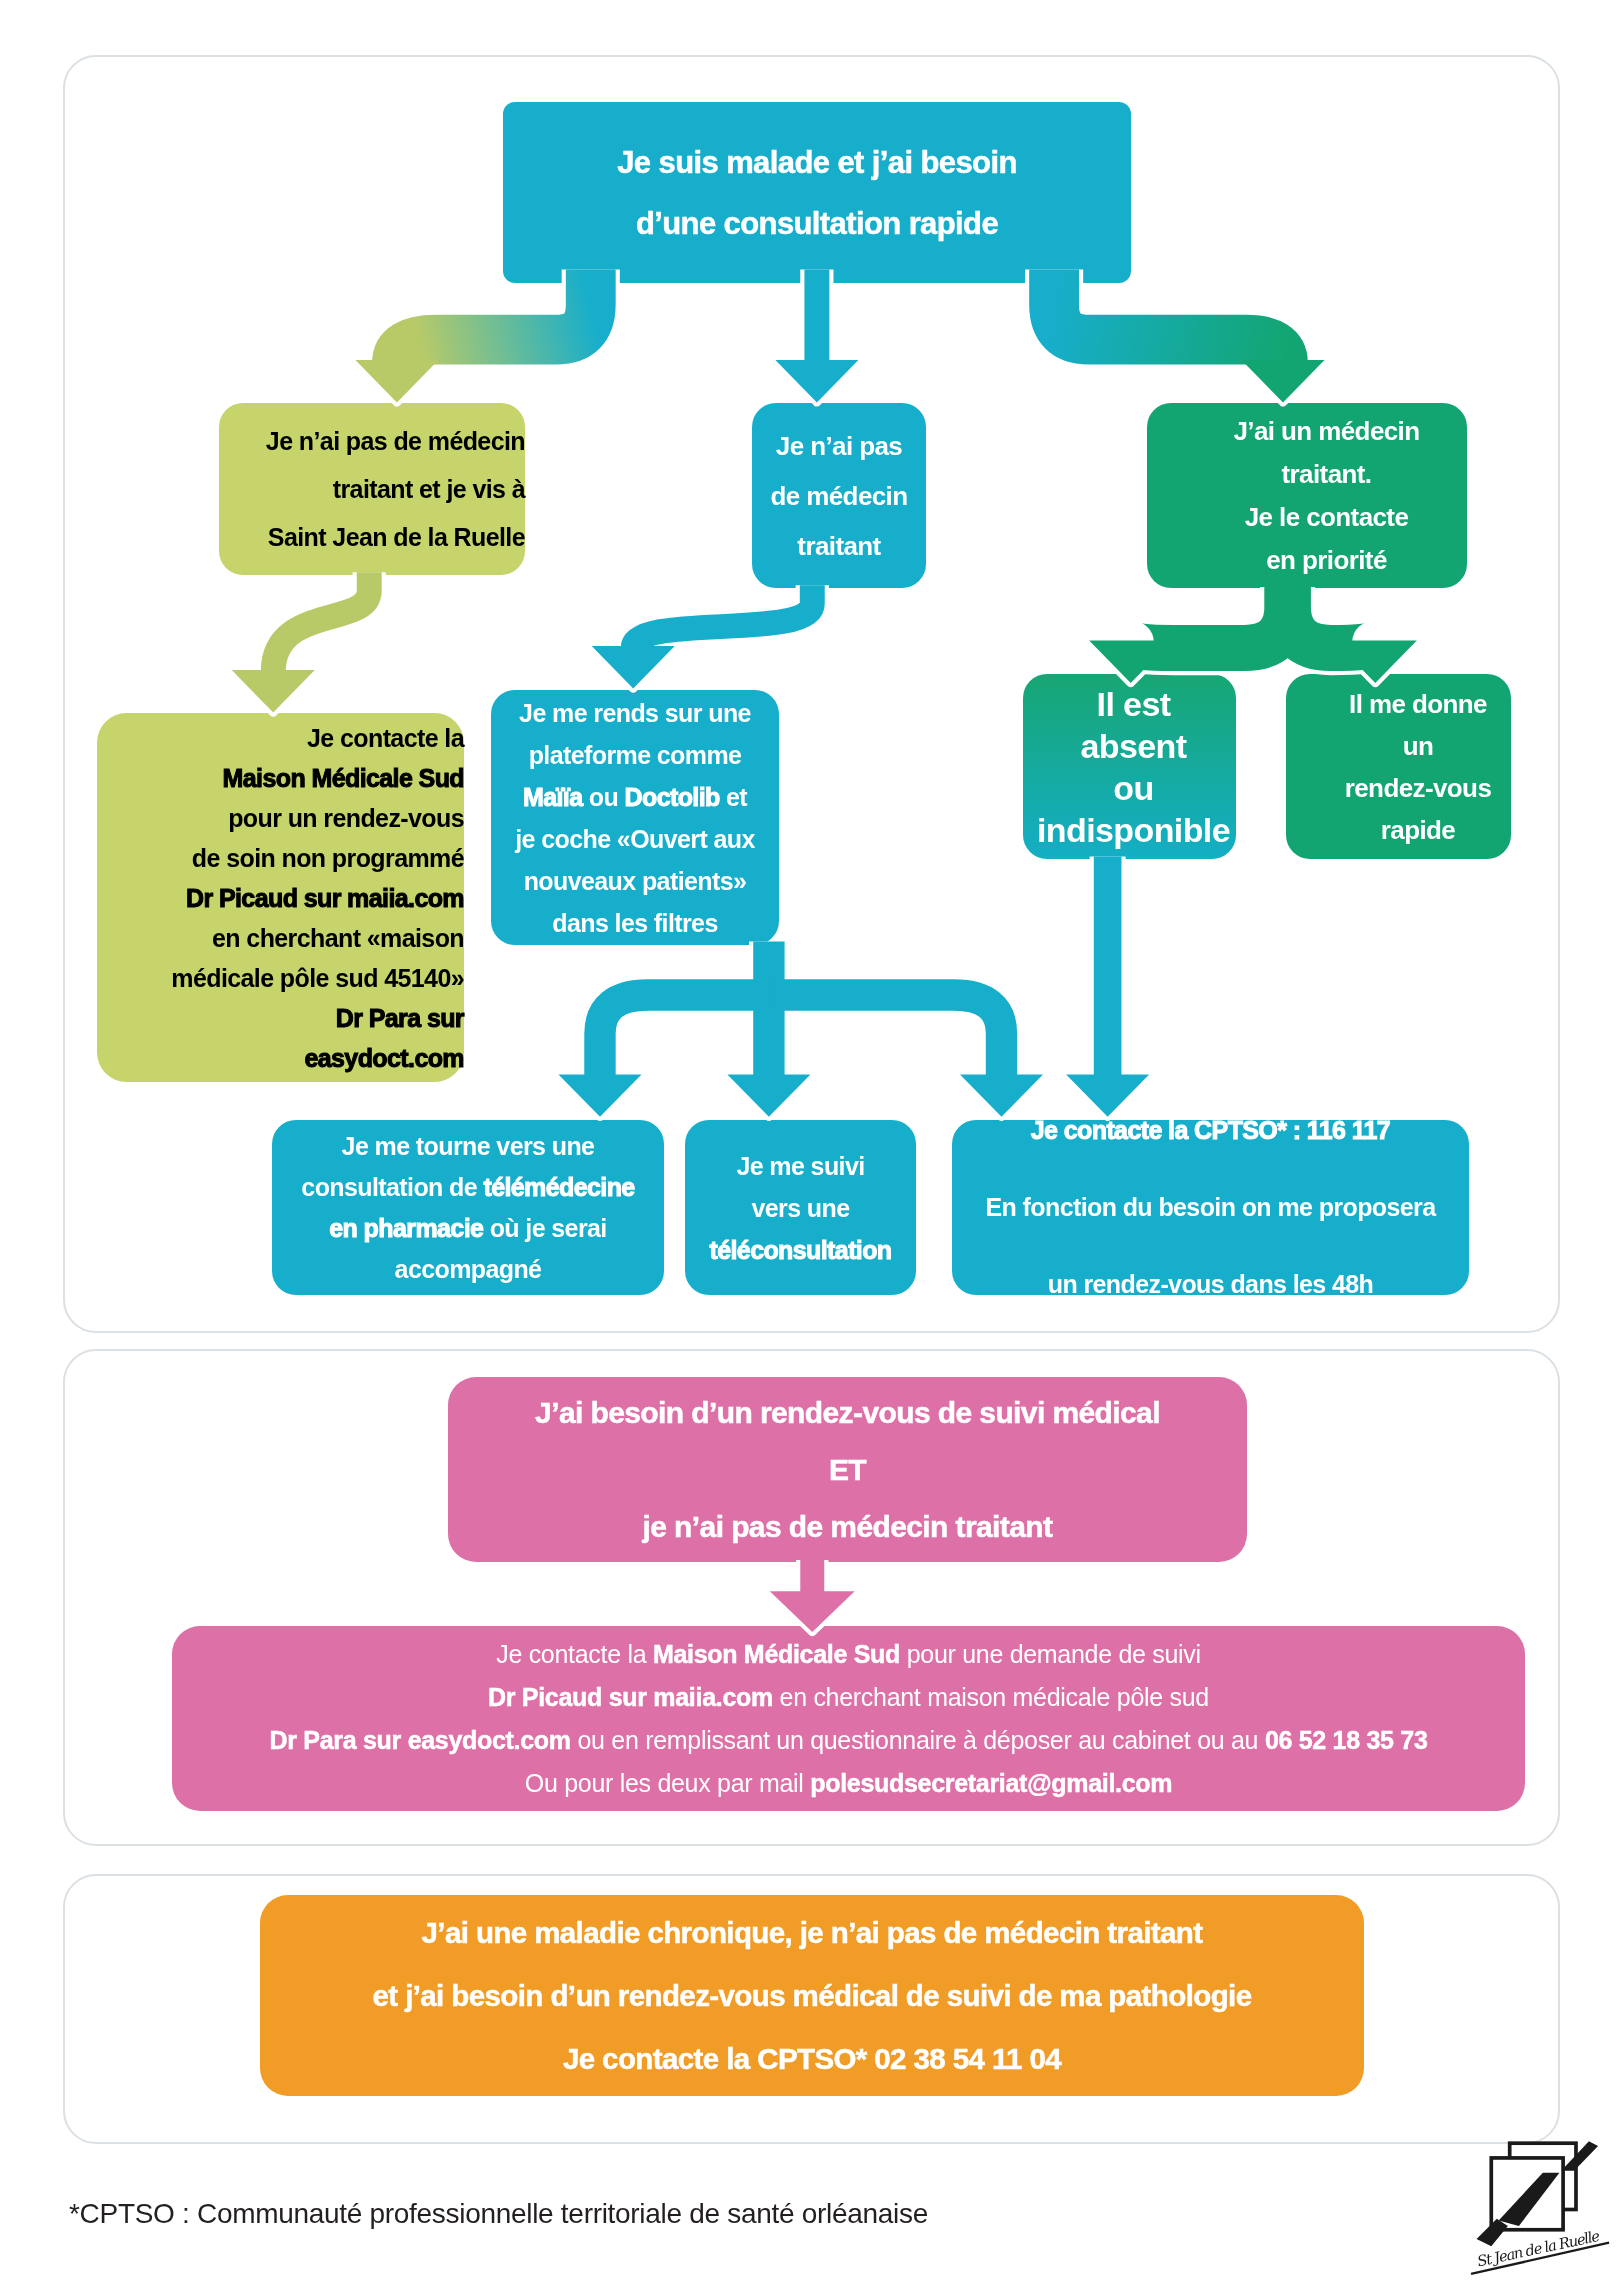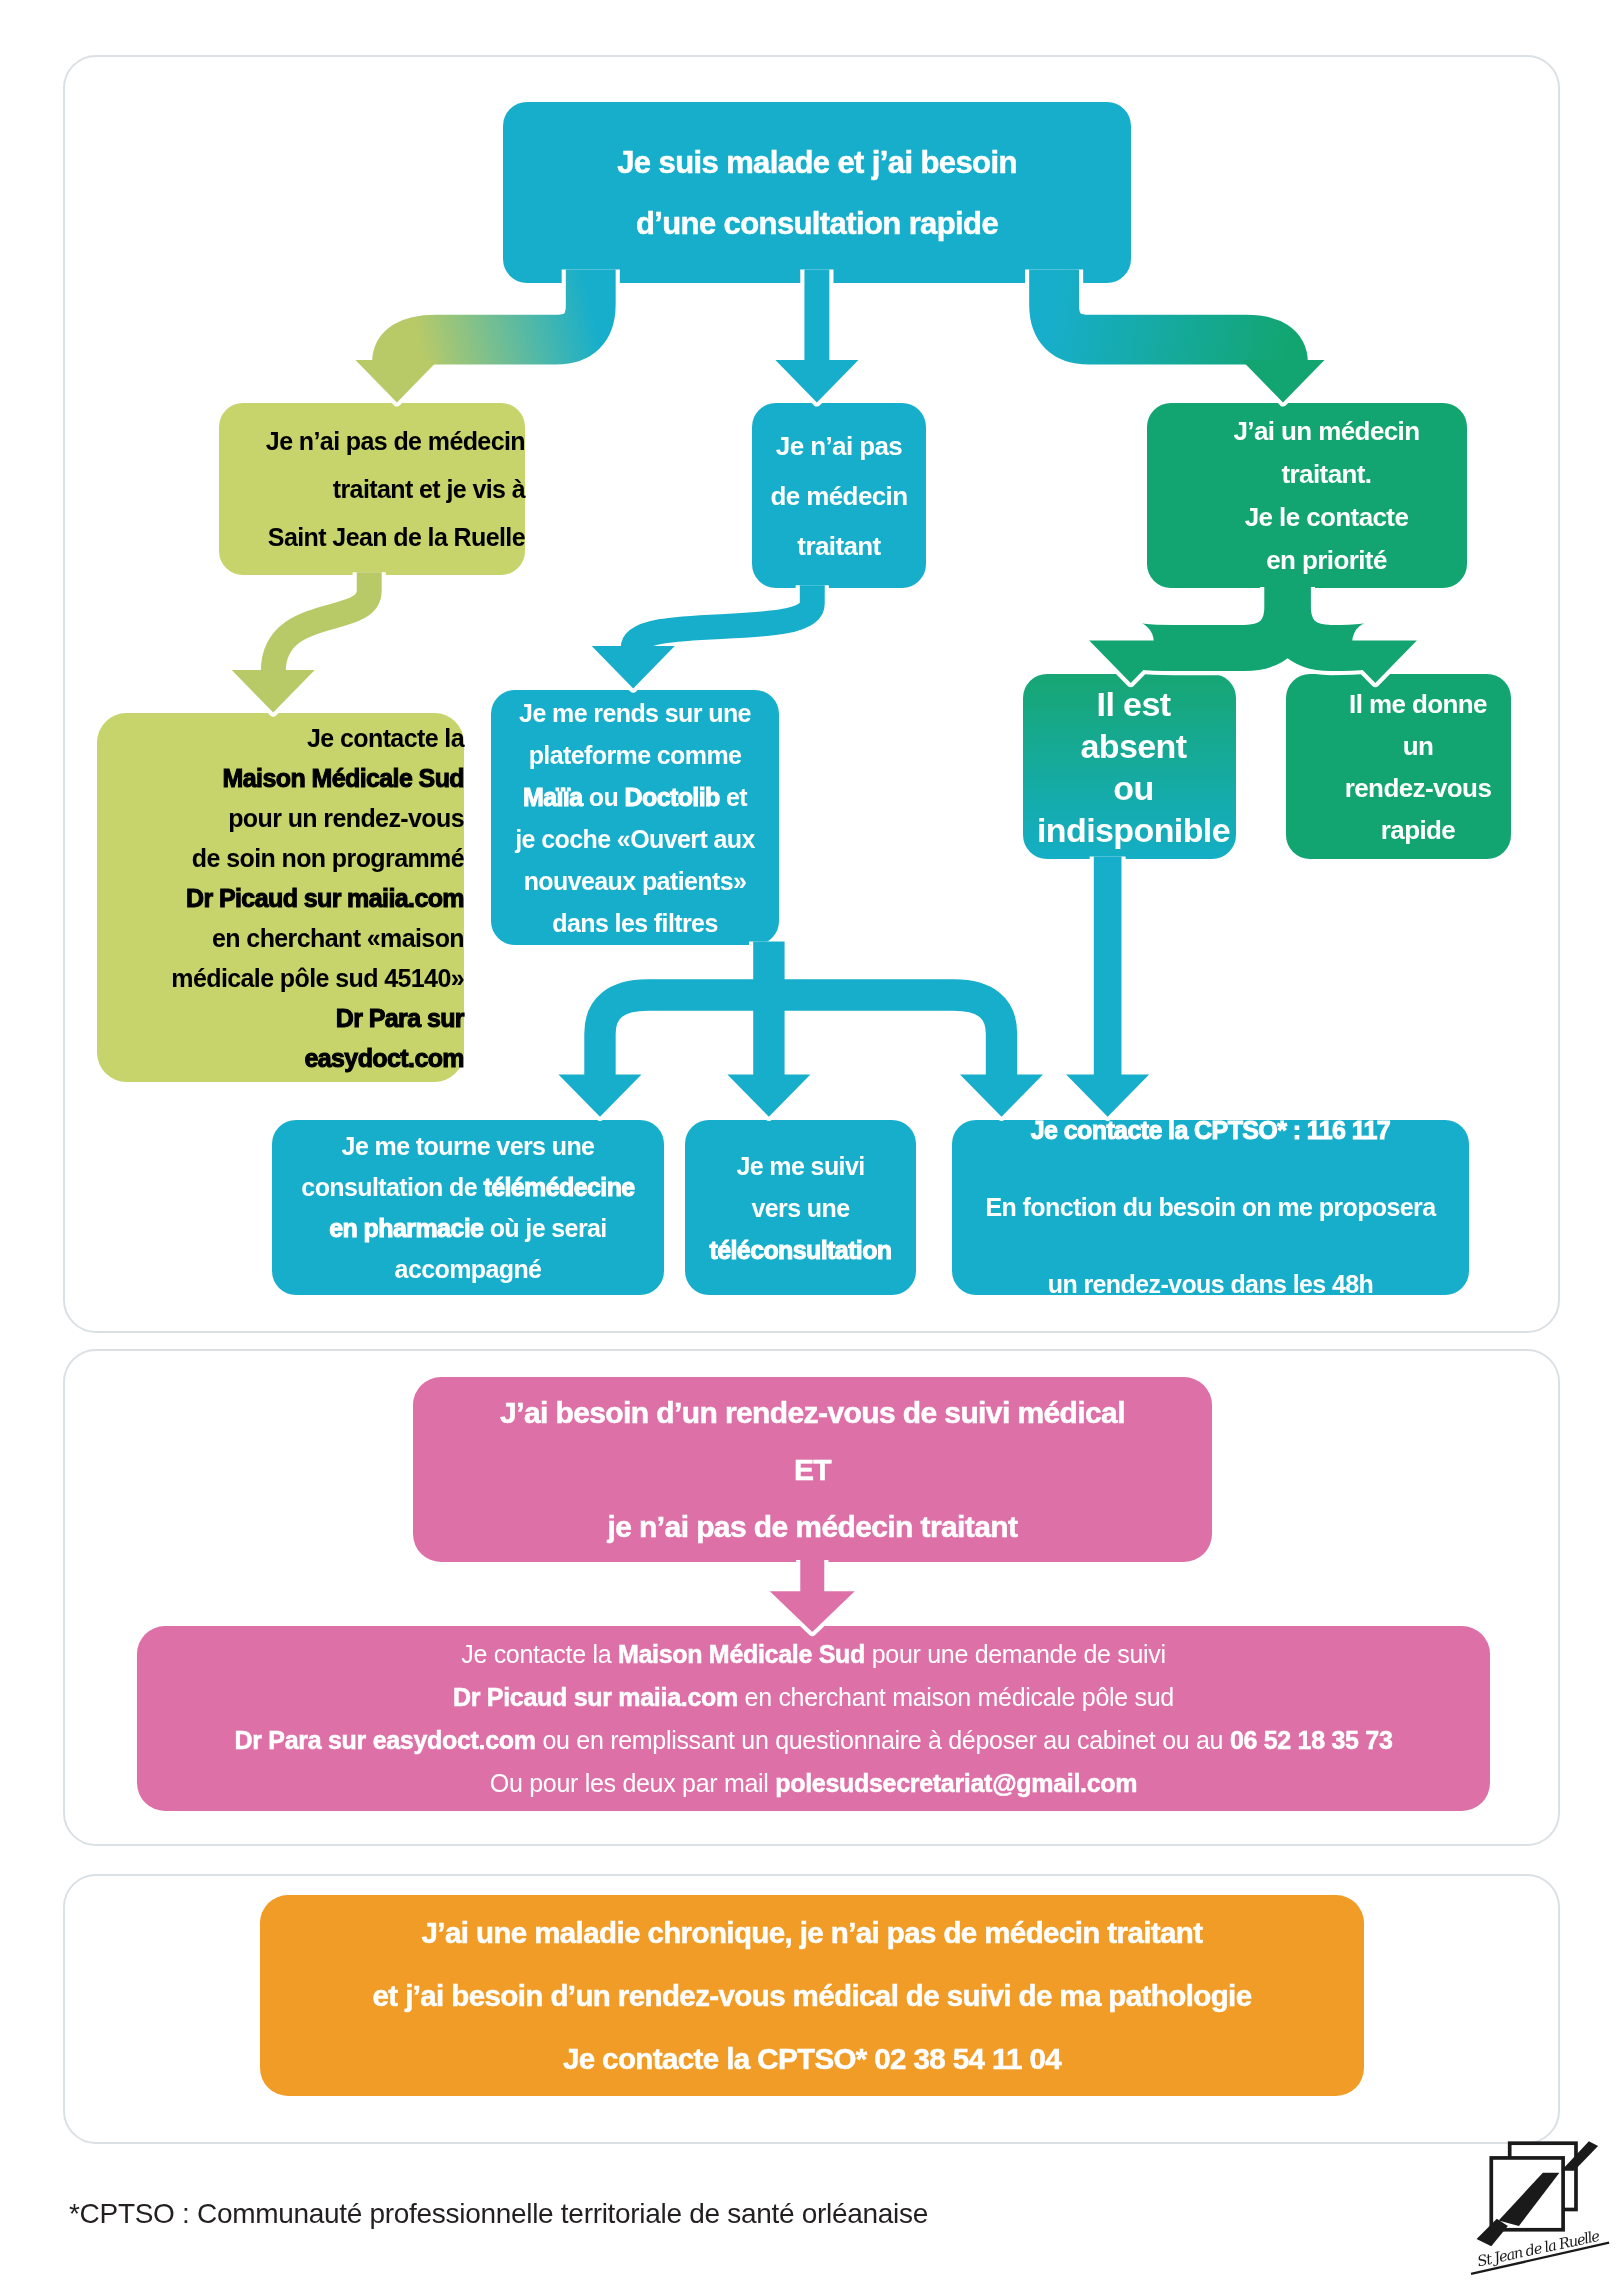--- a/index.html
+++ b/index.html
@@ -15,24 +15,24 @@
   .ln{white-space:nowrap;}
   .xb{-webkit-text-stroke:1px currentColor;}
   .hv .ln{-webkit-text-stroke:0.5px currentColor;}
   .light .ln{font-weight:400;letter-spacing:-0.3px;}
   .light .xb{font-weight:700;-webkit-text-stroke:0.5px currentColor;}
 
   .c-cyan{background:#17AECB;color:#fff;}
   .c-olive{background:#C7D36B;color:#000000;text-align:right;}
   .c-green{background:#13A571;color:#fff;padding-left:39px;}
   .c-grad{background:linear-gradient(180deg,#17A673,#14AEC6);color:#fff;}
-  .c-pink{background:#DE70A8;color:#fff;}
+  .c-pink{background:#DE70A8;color:#fff;margin-left:35px;}
   .c-orange{background:#F09C26;color:#fff;}
 
-  #n-root{left:503px;top:102px;width:628px;height:181px;font-size:31px;line-height:61px;border-radius:24px;}
+  #n-root{left:503px;top:102px;width:628px;height:181px;font-size:31px;line-height:61px;border-radius:12px;}
   #n-left{left:219px;top:403px;width:306px;height:172px;font-size:25px;line-height:48px;}
   #n-mid{left:713px;top:403px;width:174px;height:185px;font-size:26px;line-height:50px;margin-left:39px;}
   #n-right{left:1147px;top:403px;width:281px;height:185px;font-size:26px;line-height:43px;}
   #n-mms{left:97px;top:713px;width:367px;height:369px;font-size:25px;line-height:40px;border-radius:29.5px;}
   #n-platform{left:491px;top:690px;width:288px;height:255px;font-size:25px;line-height:42px;}
   #n-absent{left:1023px;top:674px;width:205px;height:185px;font-size:34px;line-height:42px;padding-left:8px;}
   #n-gives{left:1286px;top:674px;width:186px;height:185px;font-size:26px;line-height:42px;}
   #n-tele1{left:272px;top:1120px;width:392px;height:175px;font-size:25px;line-height:41px;}
   #n-tele2{left:685px;top:1120px;width:231px;height:175px;font-size:25px;line-height:42px;}
   #n-cptso{left:952px;top:1120px;width:517px;height:175px;font-size:25px;line-height:41px;gap:36px;}

